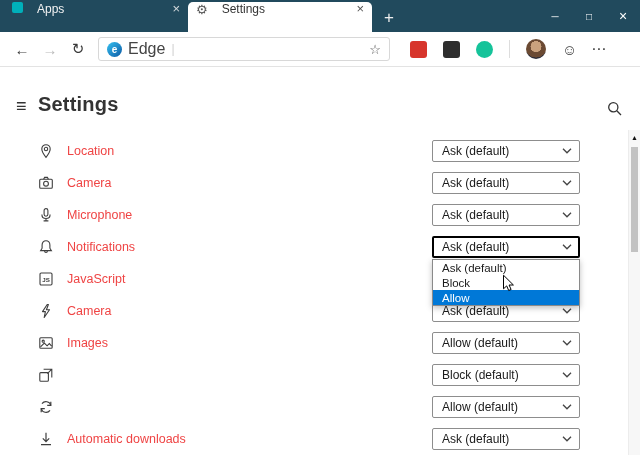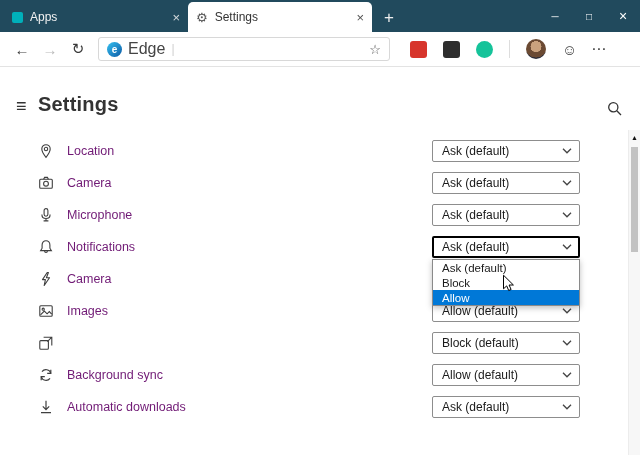--- a/index.html
+++ b/index.html
@@ -1,21 +1,21 @@
 <!DOCTYPE html>
 <html><head>
 <meta charset="utf-8">
 <style>
   *{box-sizing:border-box;margin:0;padding:0}
   html,body{width:640px;height:455px}
   body{font-family:"Liberation Sans","DejaVu Sans",sans-serif;background:#fff;overflow:hidden;position:relative}
 
   
   .tabbar{height:32px;background:#214a5d;display:flex;align-items:flex-end;position:relative;padding-left:4px}
-  .tab{width:184px;height:30px;display:flex;align-items:center;gap:7px;padding:0 8px;font-size:12px}
+  .tab{width:184px;height:30px;display:flex;align-items:flex-start;gap:14px;padding:0 8px;font-size:12px}
   .tab-apps{color:#f2f2f2}
   .tab-active{background:#fff;color:#333;border-radius:5px 5px 0 0}
   .tab-label{white-space:nowrap;overflow:hidden}
   .tab-close{margin-left:auto;font-size:13px;line-height:1;opacity:.85}
   .apps-sq{width:11px;height:11px;background:#00b0ba;border-radius:2px;flex:0 0 auto}
   .gear{font-size:13px;color:#555;flex:0 0 auto}
   .newtab{color:#eee;font-size:17px;margin:0 0 6px 12px;line-height:1}
   .winctl{position:absolute;top:0;right:0;height:32px;display:flex}
   .winbtn{width:34px;height:32px;display:flex;align-items:center;justify-content:center;color:#fff;font-size:10px}
   .winbtn.wclose{font-size:14px}
@@ -42,21 +42,21 @@
 
   
   .page{position:absolute;top:68px;left:0;right:0;bottom:0;background:#fff}
   .hamburger{position:absolute;left:16px;top:28px;font-size:18px;color:#333}
   .page-title{position:absolute;left:38px;top:25px;font-size:20px;font-weight:bold;color:#333;letter-spacing:.2px}
   .search-icon{position:absolute;right:18px;top:33px}
   .rows{position:absolute;top:67px;left:0;right:12px}
   .row{height:32px;display:flex;align-items:center;padding:0 48px 0 38px}
   .ricon{width:16px;height:16px;margin-right:13px;color:#3f3f3f;flex:0 0 auto}
   .ricon svg{display:block}
-  .rlabel{font-size:12.5px;color:#701a75;white-space:nowrap}
+  .rlabel{font-size:12.5px;color:#ef4444;white-space:nowrap}
   .select{margin-left:auto;width:148px;height:22px;background:#fff;border:1px solid #8d8d8d;border-radius:2px;display:flex;align-items:center;padding:0 7px 0 9px;font-size:12px;color:#1a1a1a}
   .select.focused{border:2px solid #000;padding:0 6px 0 8px}
   .chev{margin-left:auto;flex:0 0 auto}
 
   
   .popup{position:absolute;left:432px;top:259px;width:148px;background:#fff;border:1px solid #8a8a8a;z-index:8;box-shadow:0 2px 6px rgba(0,0,0,.25)}
   .opt{height:15px;display:flex;align-items:center;padding:0 9px;font-size:11.5px;color:#1a1a1a}
   .opt.hl{background:#0078d7;color:#fff}
   .cursor{position:absolute;left:502px;top:274px;z-index:9}
 
@@ -176,20 +176,35 @@
         </span>
       <span class="rlabel">Notifications</span>
       <div class="select focused">
         <span>Ask (default)</span>
         <svg class="chev" width="10" height="6" viewBox="0 0 10 6" fill="none" stroke="#444" stroke-width="1.3">
             <path d="M1 .8 5 4.8 9 .8"></path>
           </svg>
       </div>
     </div>
 
+    <div class="row">
+      <span class="ricon">
+          <svg viewBox="0 0 16 16" width="16" height="16">
+            <rect x="2" y="2" width="12" height="12" rx="1.2" fill="none" stroke="currentColor" stroke-width="1.1"></rect>
+            <text x="8" y="11" font-size="6.2" text-anchor="middle" fill="currentColor" font-weight="bold">JS</text>
+          </svg>
+        </span>
+      <span class="rlabel">JavaScript</span>
+      <div class="select">
+        <span></span>
+        <svg class="chev" width="10" height="6" viewBox="0 0 10 6" fill="none" stroke="#444" stroke-width="1.3">
+            <path d="M1 .8 5 4.8 9 .8"></path>
+          </svg>
+      </div>
+    </div>
 
     <div class="row">
       <span class="ricon">
           <svg viewBox="0 0 16 16" width="16" height="16" fill="none" stroke="currentColor" stroke-width="1.1" stroke-linejoin="round">
             <path d="M9.2 1.5 4.5 8.6h2.9L6.2 14.5l5.3-7.8H8.4l2-5.2Z"></path>
           </svg>
         </span>
       <span class="rlabel">Camera</span>
       <div class="select">
         <span>Ask (default)</span>
@@ -231,21 +246,20 @@
       </div>
     </div>
 
     <div class="row">
       <span class="ricon">
           <svg viewBox="0 0 16 16" width="16" height="16" fill="none" stroke="currentColor" stroke-width="1.2">
             <path d="M12.8 6.4A5 5 0 0 0 4 4.6M3.2 9.6a5 5 0 0 0 8.8 1.8"></path>
             <path d="M12.8 2.8v3.6H9.2M3.2 13.2V9.6h3.6"></path>
           </svg>
         </span>
-      <span class="rlabel">Background sync</span>
       <div class="select">
         <span>Allow (default)</span>
         <svg class="chev" width="10" height="6" viewBox="0 0 10 6" fill="none" stroke="#444" stroke-width="1.3">
             <path d="M1 .8 5 4.8 9 .8"></path>
           </svg>
       </div>
     </div>
 
     <div class="row">
       <span class="ricon">

